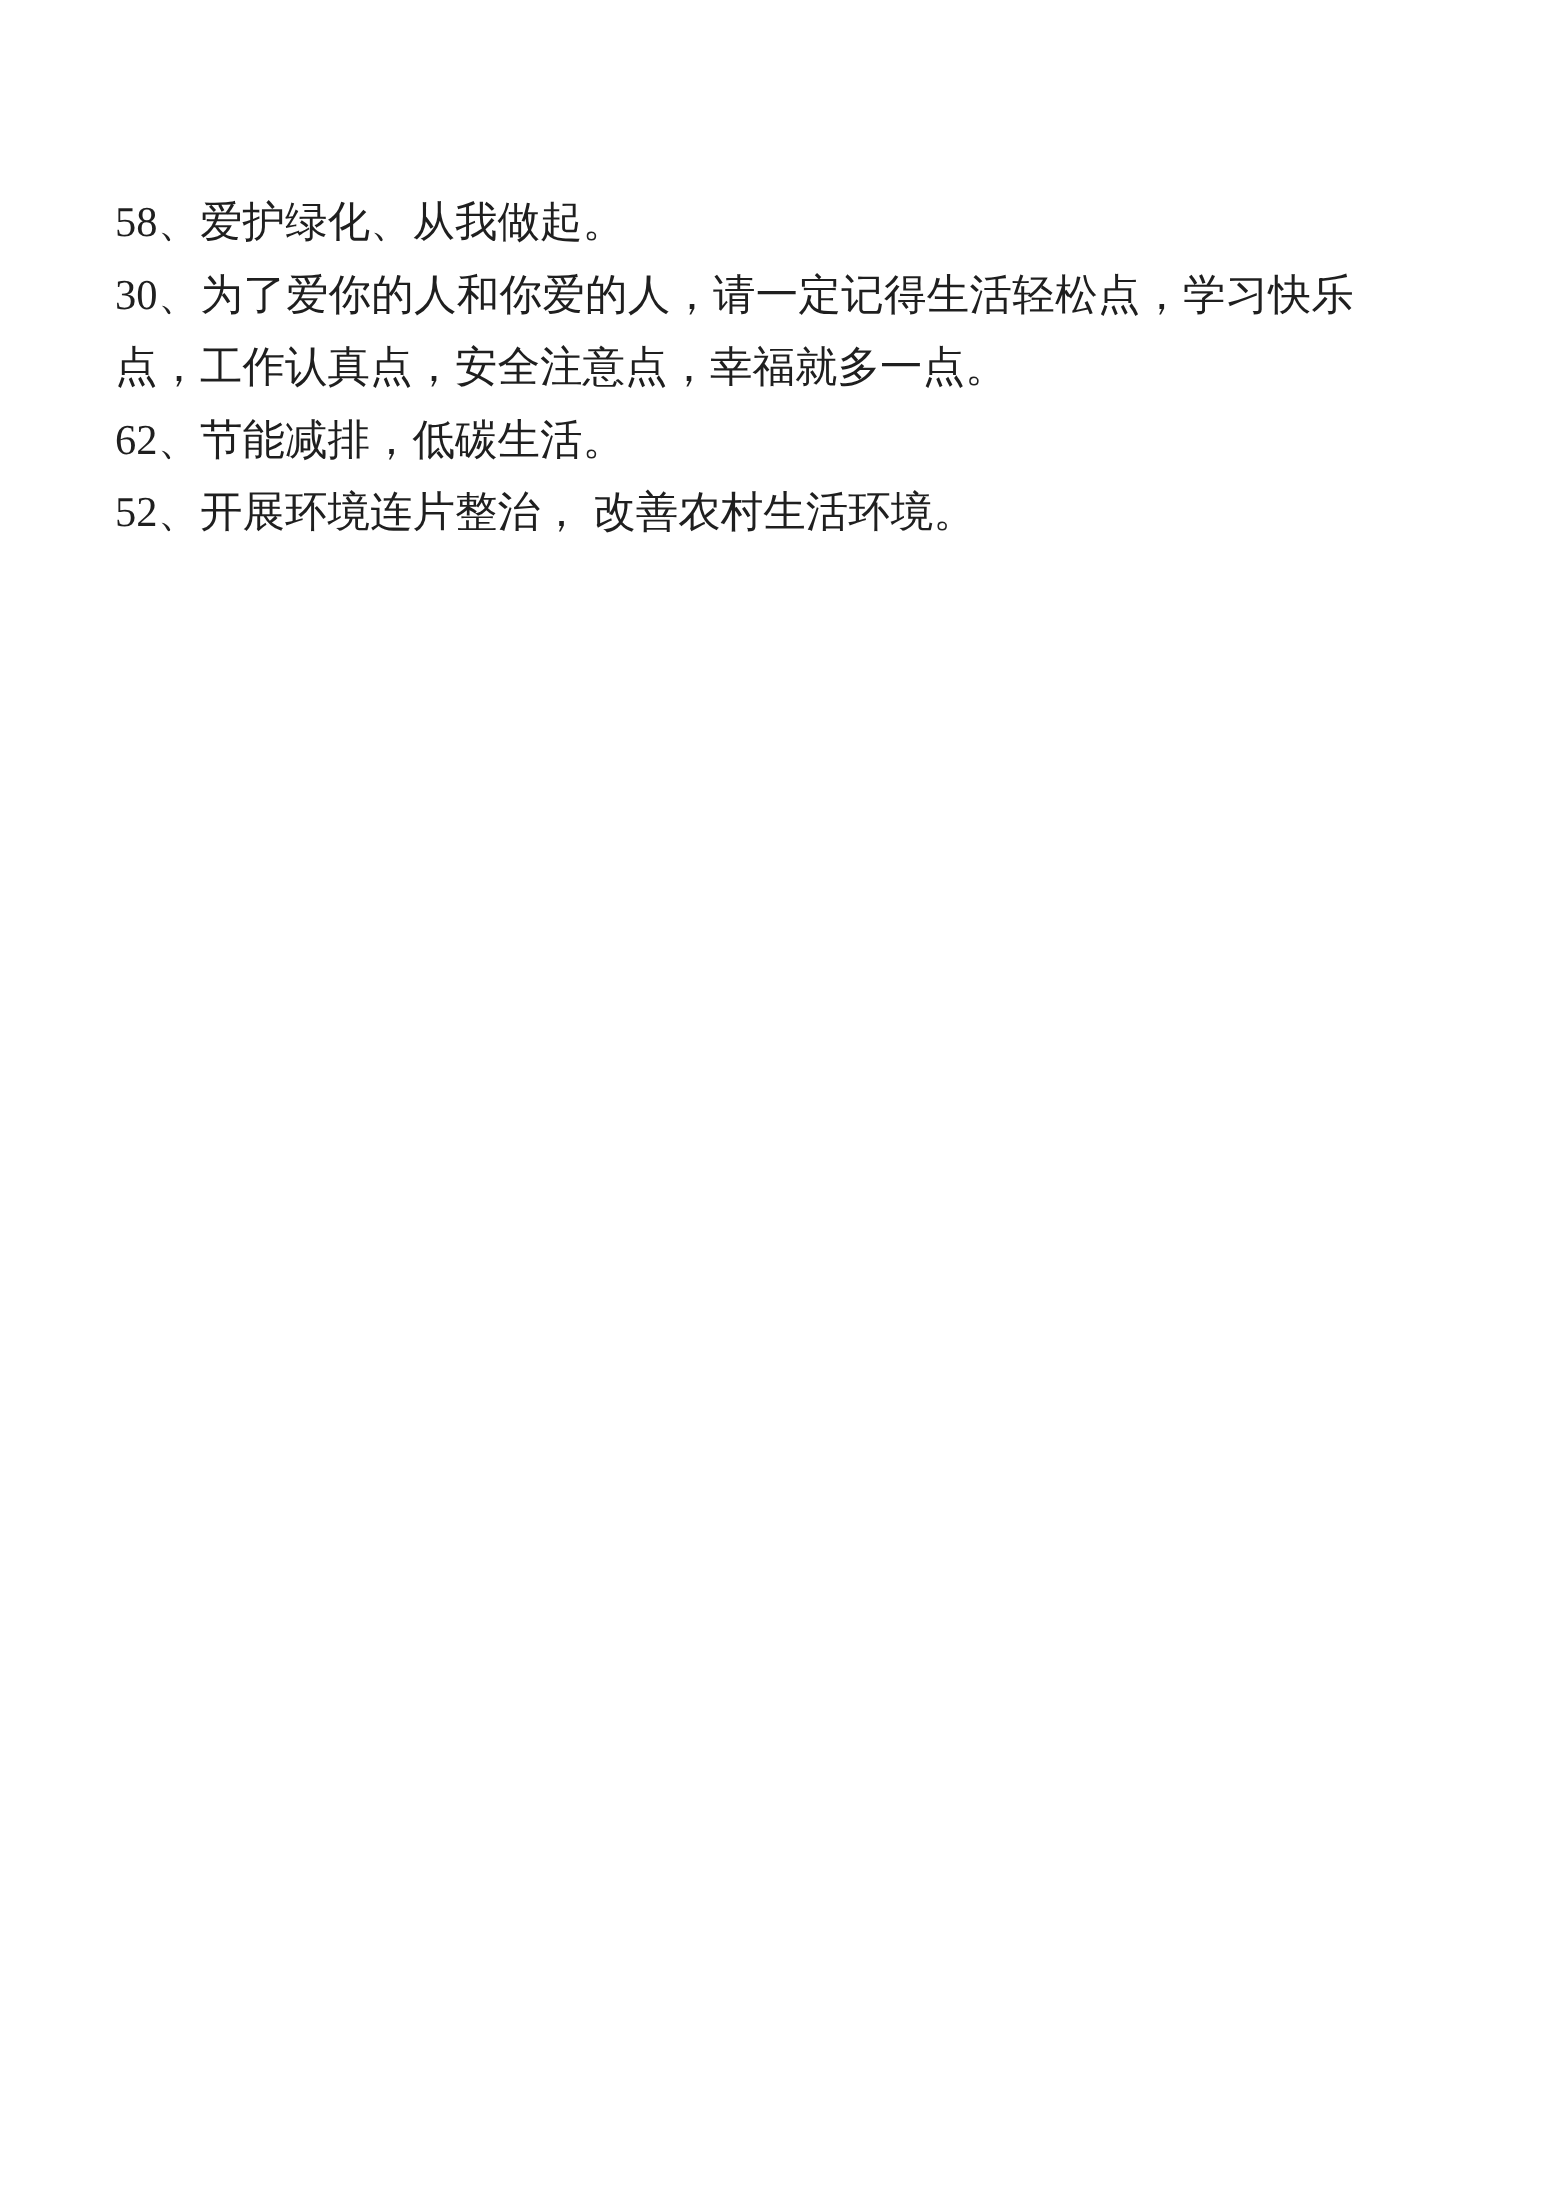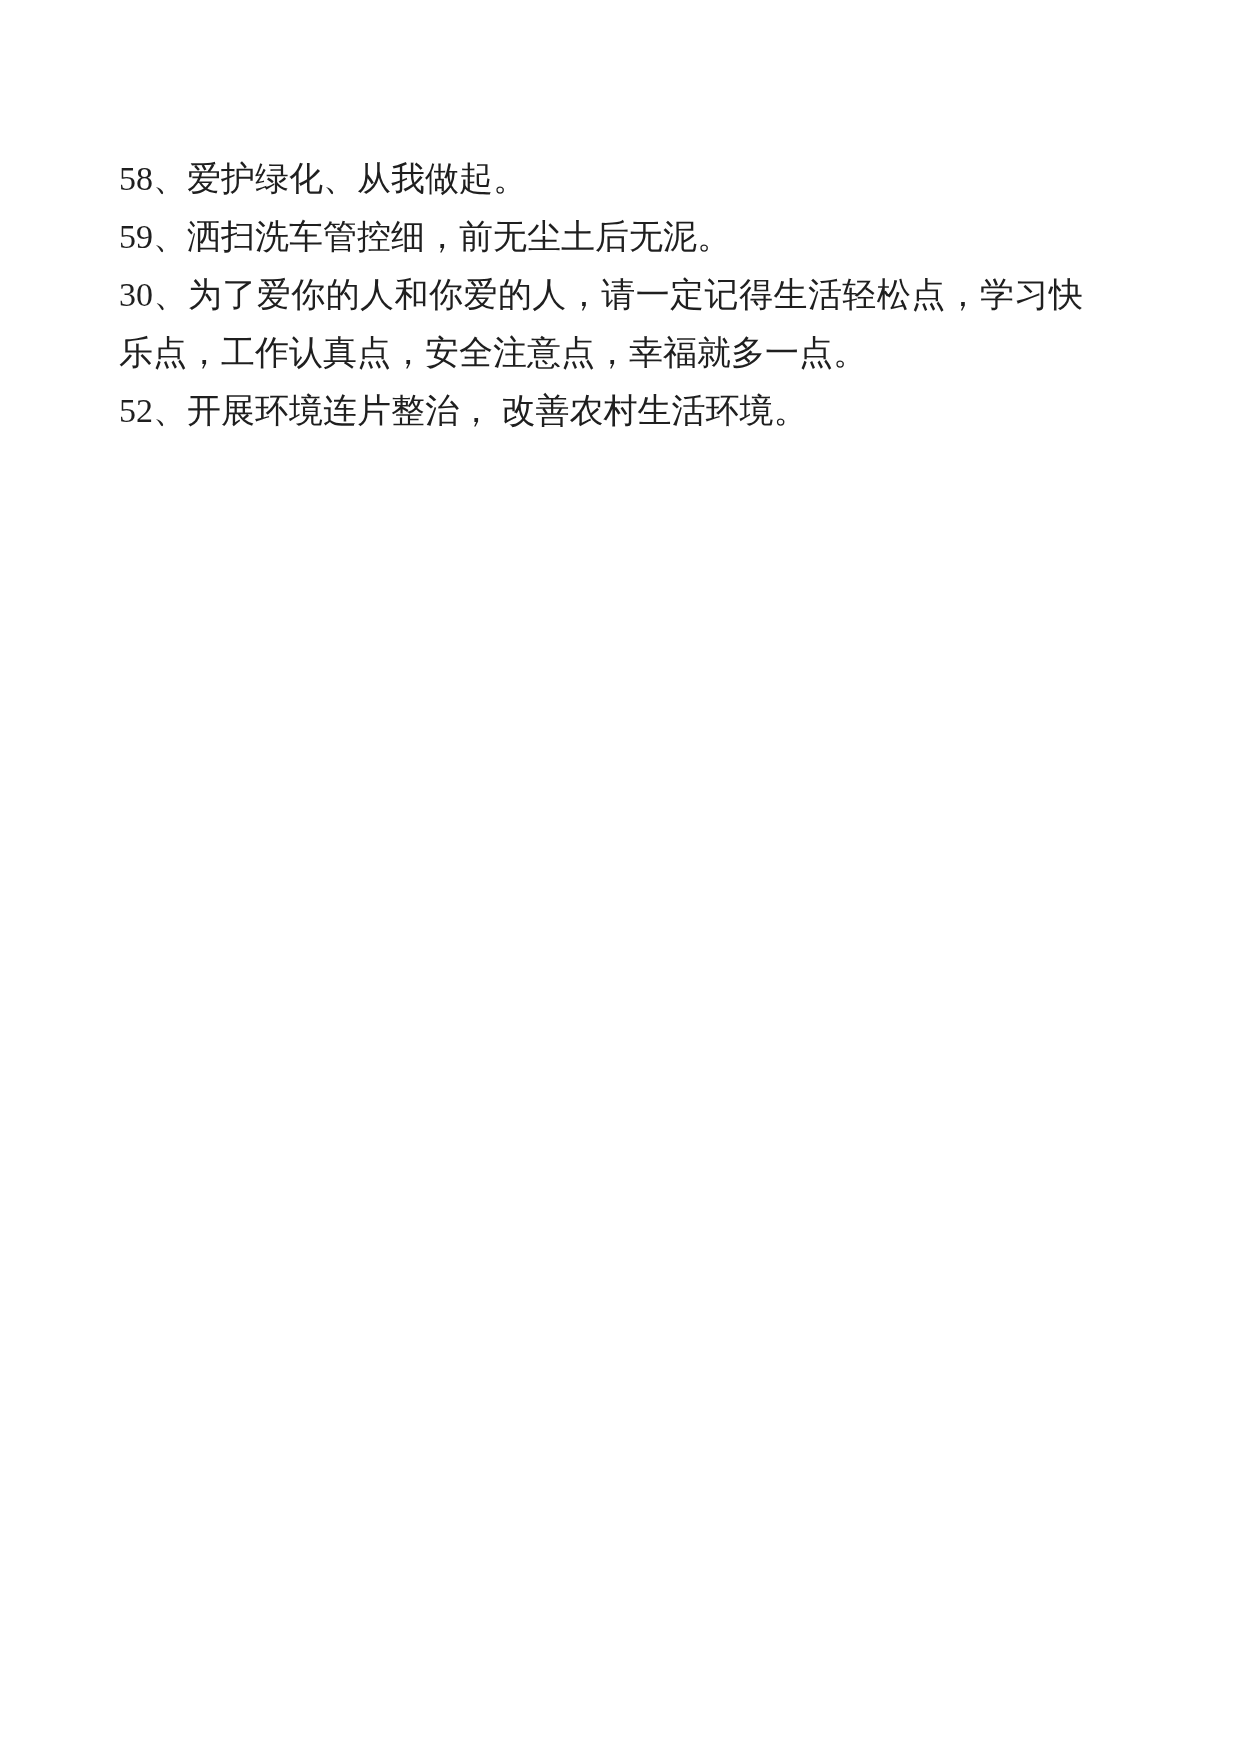--- a/index.html
+++ b/index.html
@@ -9,21 +9,21 @@
   body {
     width: 1241px;
     height: 1754px;
     background: #ffffff;
     overflow: hidden;
   }
   .doc-page {
     box-sizing: border-box;
     width: 1241px;
     height: 1543px;
-    padding: 150px 158px 0 119px;
+    padding: 150px 158px 0 92px;
     background: #ffffff;
     border-radius: 16px;
   }
   .doc-body {
     font-family: "Liberation Serif", "DejaVu Serif", serif;
     font-size: 34px;
     line-height: 58px;
     color: #1f1f1f;
     text-align: justify;
     text-justify: inter-ideograph;
@@ -33,17 +33,17 @@
     padding: 0;
     word-break: break-all;
   }
 </style>
 </head>
 <body>
 
 <div class="doc-page">
   <div class="doc-body">
     <p>58、爱护绿化、从我做起。</p>
-    <p>59、洒扫洗车管控细，前无尘土后无泥。</p>
     <p>30、为了爱你的人和你爱的人，请一定记得生活轻松点，学习快乐点，工作认真点，安全注意点，幸福就多一点。</p>
+    <p>62、节能减排，低碳生活。</p>
     <p>52、开展环境连片整治， 改善农村生活环境。</p>
   </div>
 </div>
 
 </body></html>

